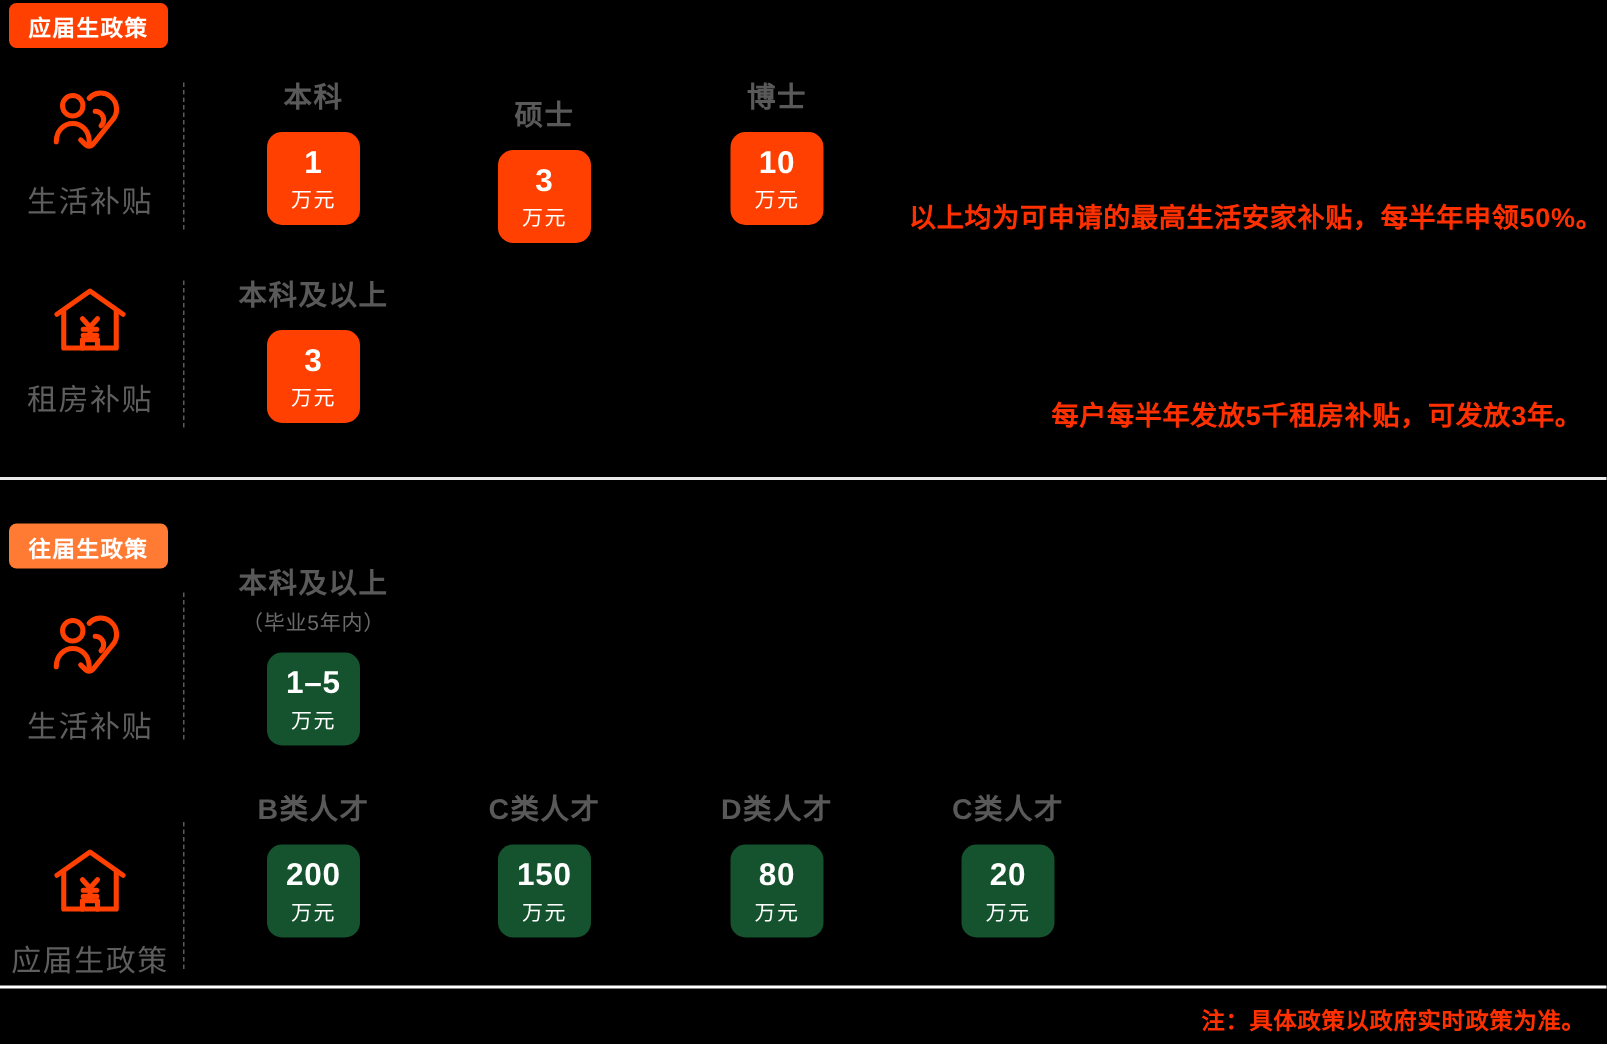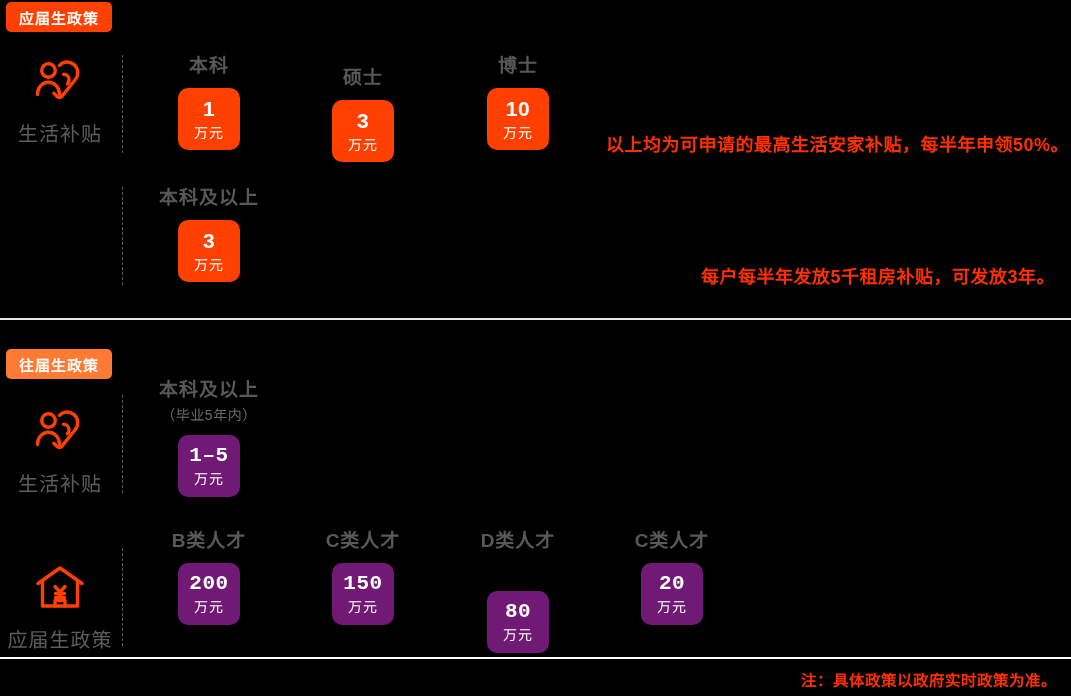--- a/index.html
+++ b/index.html
@@ -141,34 +141,34 @@
   }
   .chip .unit {
     font-size: 14px;
     font-weight: 400;
     line-height: 1;
     margin-top: 7px;
     color: #ffffff;
     letter-spacing: 1px;
   }
   .chip-a { background: #FF4000; }
-  .chip-b { background: #701a75; font-family: Liberation Mono, monospace; }
+  .chip-b { background: #14532d; }
 
   
   .c-r1-1 { left: 144px; top: 56px; }
   .c-r1-2 { left: 298px; top: 68px; }
   .c-r1-3 { left: 453px; top: 56px; }
   
   .c-r2-1 { left: 144px; top: 188px; }
   
   .c-r3-1 { left: 144px; top: 380px; }
   
   .c-r4-1 { left: 144px; top: 531px; }
   .c-r4-2 { left: 298px; top: 531px; }
-  .c-r4-3 { left: 453px; top: 531px; gap: 28px; }
+  .c-r4-3 { left: 453px; top: 531px; }
   .c-r4-4 { left: 607px; top: 531px; }
 
   
   .note {
     position: absolute;
     font-size: 18px;
     font-weight: 700;
     color: #FF3000;
     letter-spacing: 0.5px;
     white-space: nowrap;
@@ -225,20 +225,32 @@
   <div class="cell c-r1-3">
     <span class="degree">博士</span>
     <span class="chip chip-a">
       <span class="num">10</span>
       <span class="unit">万元</span>
     </span>
   </div>
 
   <div class="note note-1">以上均为可申请的最高生活安家补贴，每半年申领50%。</div>
 
+  <div class="rowlabel lbl-2">
+    <span class="icon-wrap">
+      <svg width="50" height="44" viewBox="0 0 50 44" fill="none" stroke="#FF4000" stroke-width="3.4" stroke-linecap="round" stroke-linejoin="round">
+        <path d="M3 18.5 25 3l22 15.5"></path>
+        <path d="M7.5 16.5V41h35V16.5"></path>
+        <path d="M20 21.5 25 27l5-5.5"></path>
+        <path d="M20.5 28.5h9M20.5 32.5h9M25 27v7.5"></path>
+        <path d="M20 41v-5.5h10V41"></path>
+      </svg>
+    </span>
+    <span class="cap">租房补贴</span>
+  </div>
   <div class="vdash vd-2"></div>
 
   <div class="cell c-r2-1">
     <span class="degree">本科及以上</span>
     <span class="chip chip-a">
       <span class="num">3</span>
       <span class="unit">万元</span>
     </span>
   </div>
 

